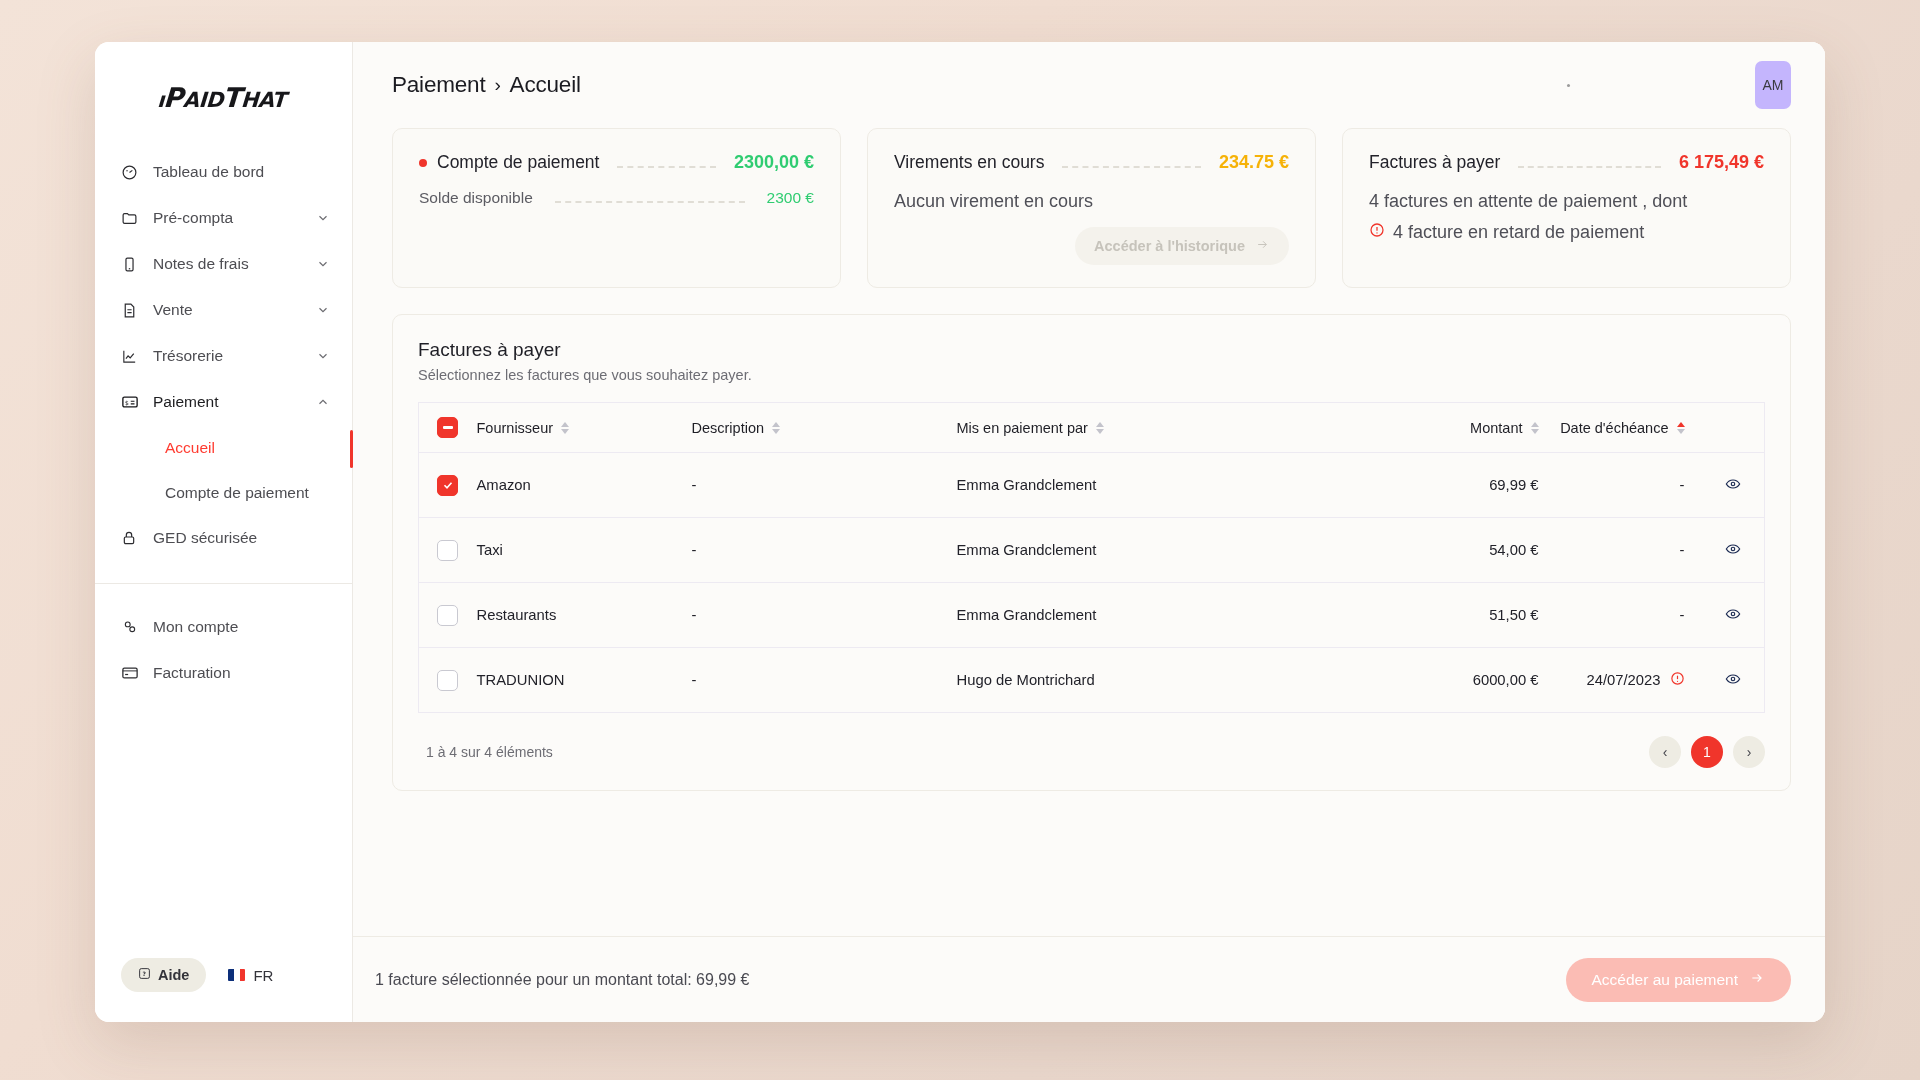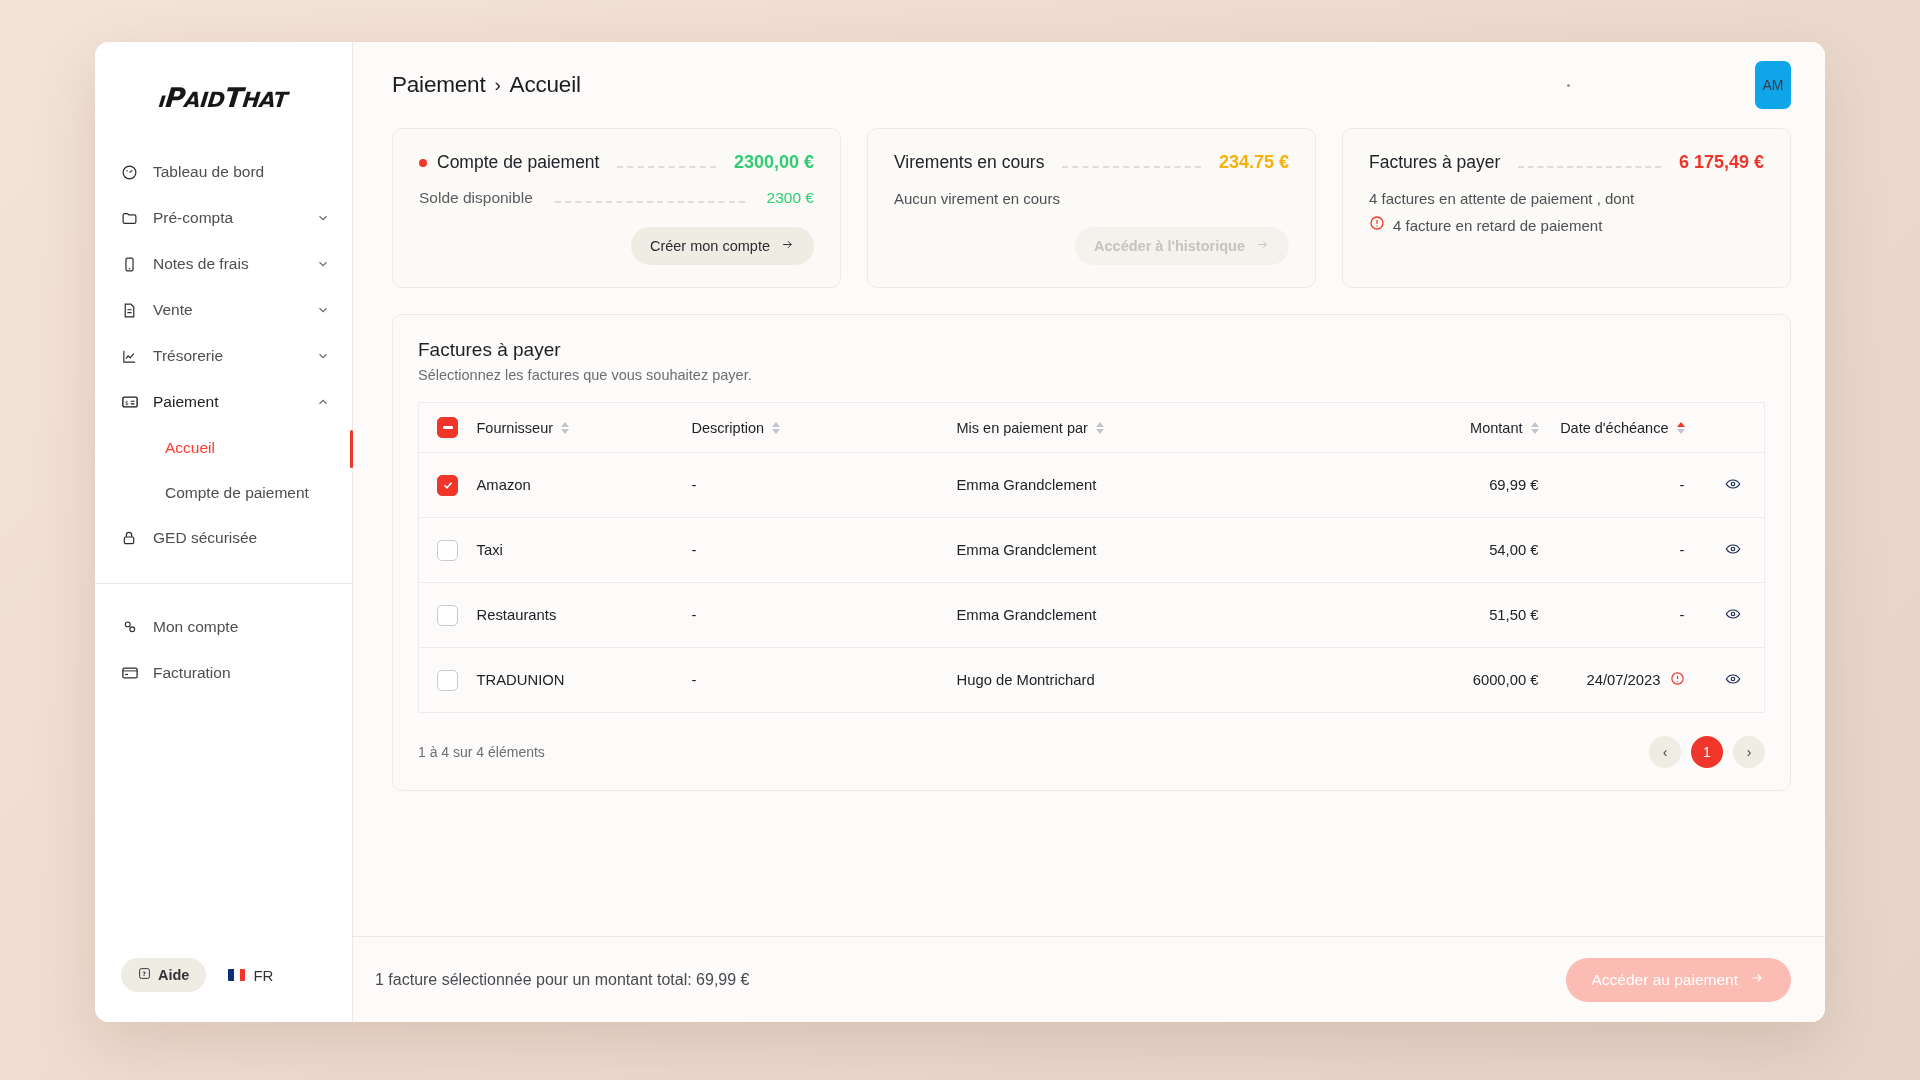--- a/index.html
+++ b/index.html
@@ -85,21 +85,21 @@
     display:flex; align-items:center;
     padding: 0 34px 0 39px;
     background: #fcfbf9;
   }
   .breadcrumb { font-size: 22.5px; color:#1b1b21; letter-spacing:-.2px; display:flex; align-items:center; gap:9px; }
   .breadcrumb .sep { color:#1b1b21; font-size:19px; }
   .topbar-spacer { flex:1; }
   .tiny-dot { width:3px; height:3px; background:#9b9b9b; border-radius:50%; margin-right: 185px; }
   .avatar {
     width: 36px; height: 48px; border-radius: 7px;
-    background:#0ea5e9; color:#3a3a40;
+    background:#c4b5fd; color:#3a3a40;
     display:flex; align-items:center; justify-content:center;
     font-size: 14px; cursor:pointer;
   }
 
   .content { flex:1; padding: 0 34px 0 39px; overflow:hidden; }
 
   
   .cards { display:flex; gap:26px; }
   .card {
     flex:1; background:#fbfaf7;
@@ -112,21 +112,21 @@
   .card-title { font-size:17.5px; color:#22222a; white-space:nowrap; display:flex; align-items:center; gap:10px; }
   .reddot { width:8px; height:8px; border-radius:50%; background:#f0352b; display:inline-block; }
   .dots { flex:1; border-bottom:2px dashed #e0ddd5; margin:0 6px; height:10px; }
   .card-amount { font-size:18px; font-weight:600; white-space:nowrap; }
   .amt-green { color:#2fcc71; }
   .amt-amber { color:#f6b207; }
   .amt-red   { color:#f0352b; }
   .card-sub-row { display:flex; align-items:center; gap:16px; margin-top:16px; }
   .card-sub { font-size:15.5px; color:#5b5b62; white-space:nowrap; }
   .card-sub-amt { font-size:15.5px; white-space:nowrap; }
-  .card-note { font-size:15px; color:#4f4f57; margin-top:15px; line-height:1.5; }
+  .card-note { font-size:18px; color:#4f4f57; margin-top:15px; line-height:1.5; }
   .card-note .warn-line { display:flex; align-items:center; gap:8px; margin-top:4px; }
   .card-btn-wrap { margin-top:auto; display:flex; justify-content:flex-end; }
   .card-btn {
     background:#eeece3; border:none; border-radius:20px;
     padding:11px 19px; font-size:14.5px; color:#2b2b32;
     display:flex; align-items:center; gap:10px; cursor:pointer;
     font-family:inherit;
   }
   .card-btn.disabled { background:#f4f2ec; color:#c6c3bb; cursor:default;font-weight:bold; }
 
@@ -175,21 +175,21 @@
     cursor:pointer; vertical-align:middle;
   }
   .cbx.checked { background:#f0352b; border-color:#f0352b; }
   .cbx.checked svg { display:block; }
   .cbx svg { display:none; }
   .cbx.indet { background:#f0352b; border-color:#f0352b; }
   .cbx.indet .dash { width:10px; height:2.2px; background:#fff; border-radius:1px; }
 
   .due-cell { display:flex; align-items:center; justify-content:flex-end; gap:9px; padding-right:18px; }
 
-  .tfoot { display:flex; align-items:center; margin-top:23px; }
+  .tfoot { display:flex; align-items:center; margin-top:23px;margin-left:8px; }
   .tfoot .count { font-size:14px; color:#6d6d74; }
   .pager { margin-left:auto; display:flex; align-items:center; gap:10px; }
   .pg {
     width:32px; height:32px; border-radius:50%;
     background:#eeece3; color:#42424a;
     display:flex; align-items:center; justify-content:center;
     font-size:14px; cursor:pointer;
   }
   .pg.cur { background:#f0352b; color:#fff; }
 
@@ -396,30 +396,20 @@
               <span class="reddot"></span>
               <span>Compte de paiement</span>
             </span>
             <span class="dots"></span>
             <span class="card-amount amt-green">2300,00 €</span>
           </div>
           <div class="card-sub-row">
             <span class="card-sub">Solde disponible</span>
             <span class="dots"></span>
             <span class="card-sub-amt amt-green">2300 €</span>
-          </div>
-          <div class="card-btn-wrap">
-            <button class="card-btn">
-              <span>Créer mon compte</span>
-              <span>
-                <svg width="15" height="13" viewBox="0 0 24 24" fill="none" stroke="#2b2b32" stroke-width="1.8">
-                    <path d="M4 12h15M13 6l6 6-6 6"></path>
-                  </svg>
-              </span>
-            </button>
           </div>
         </div>
 
         <div class="card">
           <div class="card-top">
             <span class="card-title">
               <span>Virements en cours</span>
             </span>
             <span class="dots"></span>
             <span class="card-amount amt-amber">234.75 €</span>

